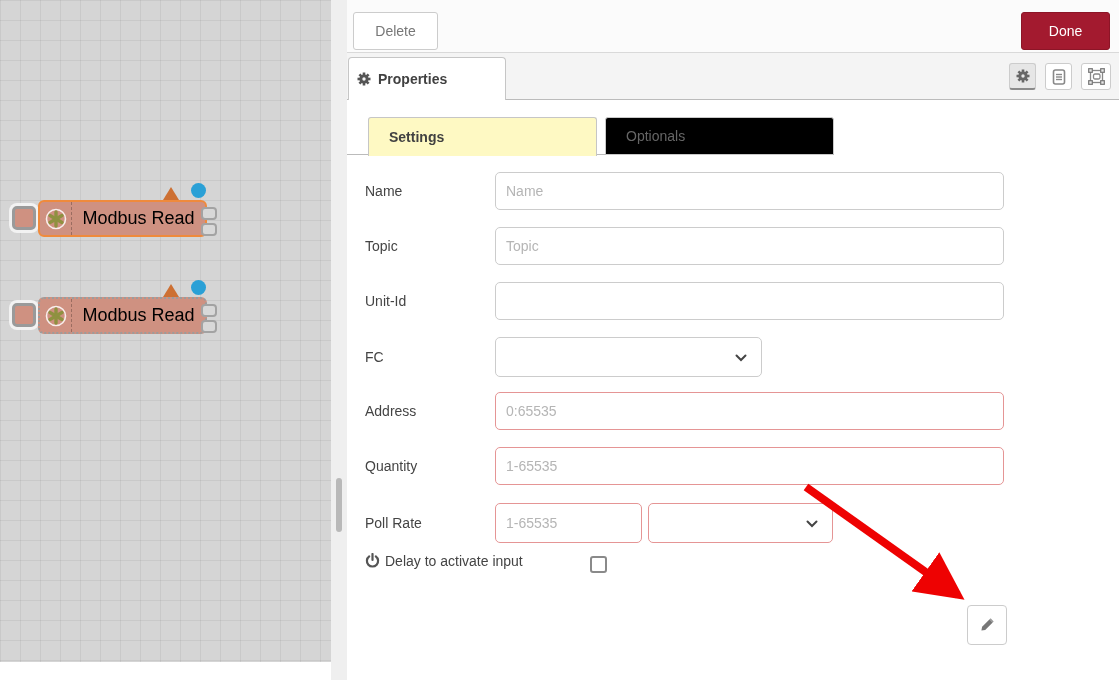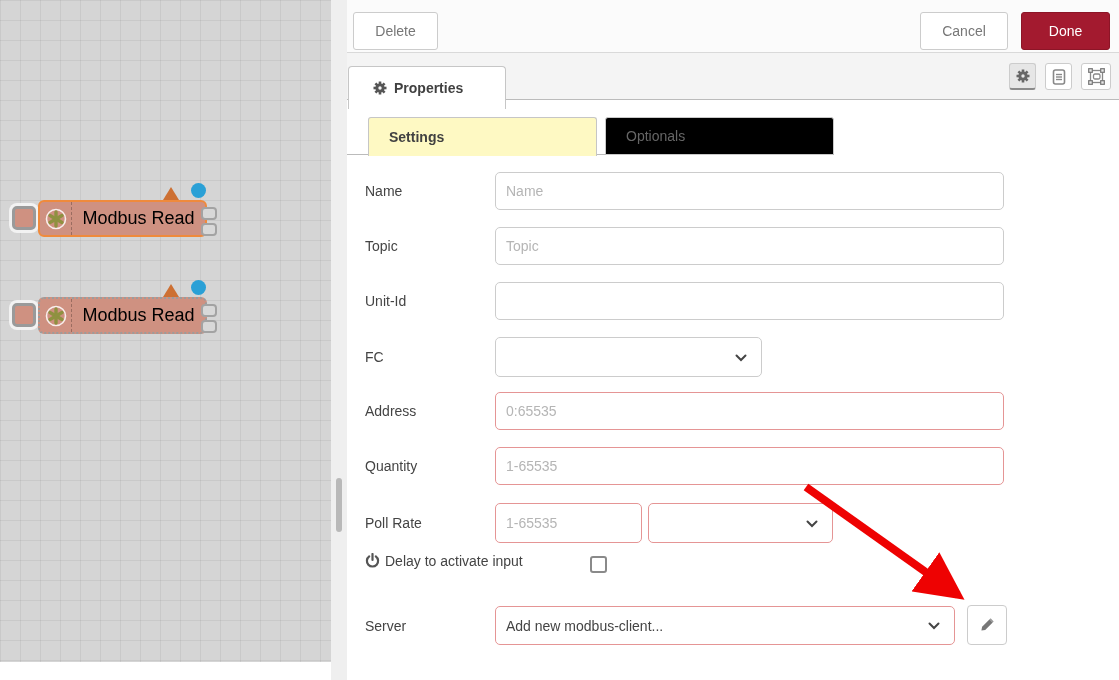--- a/index.html
+++ b/index.html
@@ -44,24 +44,24 @@
   .btn { position:absolute; top:12px; height:38px; background:#fff;
     border:1px solid #ccc; border-radius:3px; color:#777; font-size:14px;
     display:flex; align-items:center; justify-content:center; cursor:pointer; }
   #btn-delete { left:6px; width:85px; }
   #btn-cancel { left:573px; width:88px; }
   #btn-done   { left:674px; width:89px; background:#a31a2f; border-color:#8c1527;
                 color:#fff; }
 
   #toolbar-row { position:absolute; left:0; top:53px; width:772px; height:47px;
     background:#f4f4f4; border-bottom:1px solid #bbb; }
-  #properties-tab { position:absolute; left:1px; top:13px; width:158px; height:43px;
+  #properties-tab { position:absolute; left:1px; top:4px; width:158px; height:43px;
     background:#fff; border:1px solid #c6c6c6; border-bottom:none;
     border-radius:4px 4px 0 0; display:flex; align-items:center; gap:7px;
-    padding-left:24px; font-size:14px; font-weight:bold; color:#414141; }
+    padding-left:8px; font-size:14px; font-weight:bold; color:#414141; }
   .tool-btn { position:absolute; top:10px; width:27px; height:27px; background:#fff;
     border:1px solid #ccc; border-radius:3px; display:flex; align-items:center;
     justify-content:center; cursor:pointer; }
   .tool-btn.active { background:#e6e6e6; border-bottom:2px solid #8a8a8a; }
 
   
   #tabline { position:absolute; left:0px; top:154px; width:487px; height:1px;
     background:#bbb; }
   .ftab { position:absolute; top:117px; height:38px; width:229px; font-size:14px;
     display:flex; align-items:center; padding-left:20px; cursor:pointer; }
@@ -143,21 +143,20 @@
 </div>
 
 <div id="tray-strip" class="abs">
   <div class="handle"></div>
 </div>
 
 <div id="panel" class="abs">
 
   <div id="tray-header">
     <div class="btn" id="btn-delete">Delete</div>
-    <div class="btn" id="btn-cancel">Cancel</div>
     <div class="btn" id="btn-done">Done</div>
   </div>
 
   <div id="toolbar-row">
     <div id="properties-tab">
       <svg width="14" height="14" viewBox="0 0 14 14">
         <g stroke="#555" stroke-width="2.6">
           <line x1="7" y1="0.5" x2="7" y2="13.5"></line>
           <line x1="0.5" y1="7" x2="13.5" y2="7"></line>
           <line x1="2.4" y1="2.4" x2="11.6" y2="11.6"></line>
@@ -257,29 +256,20 @@
 
   <div id="delay-row">
     <svg width="15" height="16" viewBox="0 0 15 16">
       <path d="M7.5 1 V7" stroke="#555" stroke-width="2.2" stroke-linecap="round"></path>
       <path d="M4.2 3.4 a5.6 5.6 0 1 0 6.6 0" fill="none" stroke="#555" stroke-width="2.2" stroke-linecap="round"></path>
     </svg>
     <span>Delay to activate input</span>
   </div>
   <div id="delay-checkbox"></div>
 
-  <div class="row" style="top:606px; height:39px;">
-    <span class="flabel">Server</span>
-    <select class="sel invalid" style="left:148px; width:460px; height:39px;">
-      <option>Add new modbus-client...</option>
-    </select>
-    <svg class="chev" style="left:581px; top:16px;" width="12" height="8" viewBox="0 0 12 8">
-      <path d="M1.5 1.5 L6 6 L10.5 1.5" fill="none" stroke="#444" stroke-width="2" stroke-linecap="round"></path>
-    </svg>
-  </div>
   <div id="pencil-btn">
     <svg width="16" height="16" viewBox="0 0 16 16">
       <path d="M10.6 2.3 L13.7 5.4 L6.2 12.9 L2.4 13.6 L3.1 9.8 Z" fill="#777"></path>
       <path d="M11.6 1.3 L14.7 4.4 L13.7 5.4 L10.6 2.3 Z" fill="#999"></path>
     </svg>
   </div>
 
 </div>
 
 <svg id="arrow-overlay">

